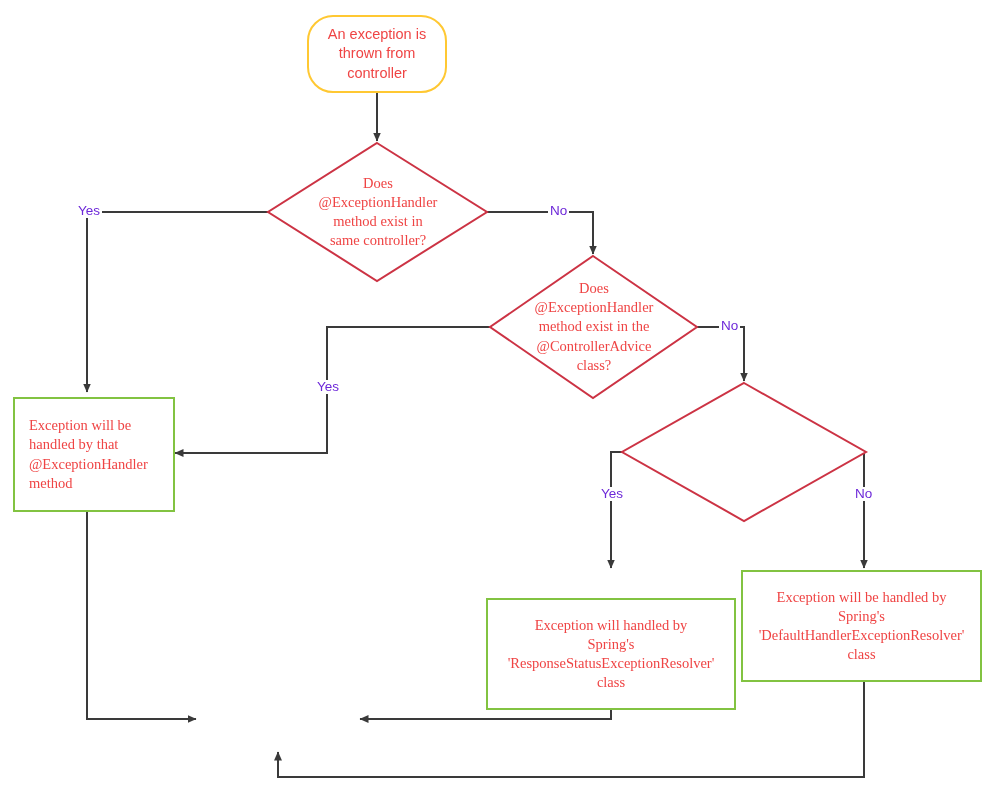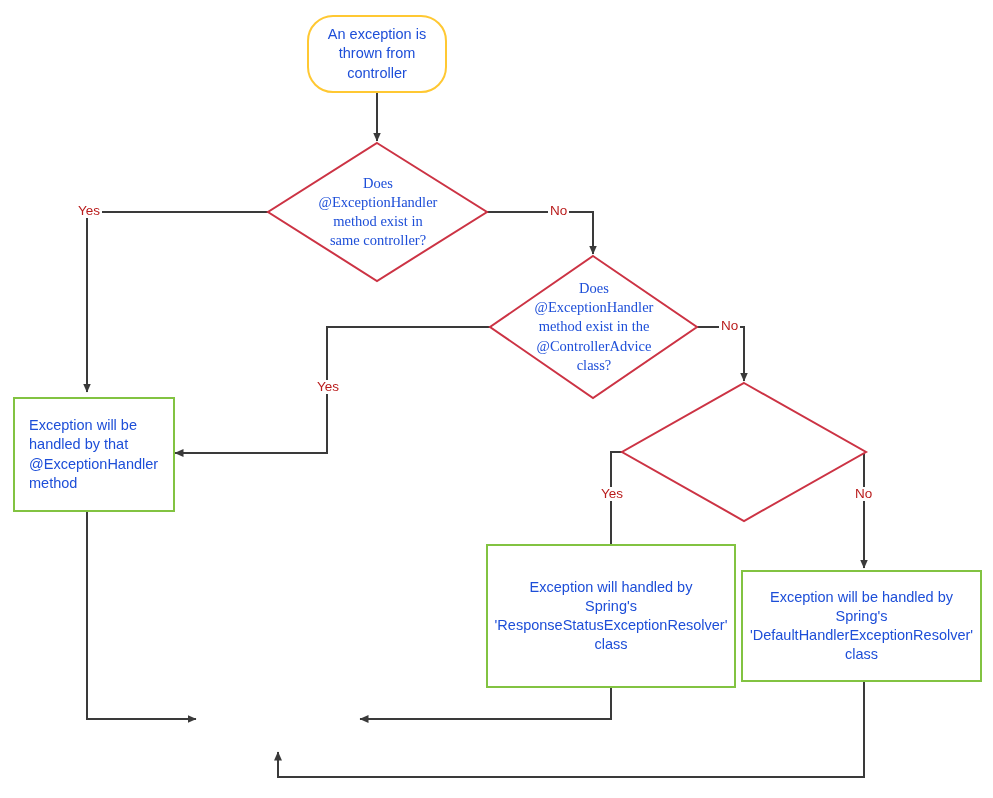--- a/index.html
+++ b/index.html
@@ -26,53 +26,54 @@
     height: 798px;
     pointer-events: none;
   }
   .node {
     position: absolute;
     box-sizing: border-box;
     display: flex;
     align-items: center;
     justify-content: flex-start;
     text-align: center;
-    color: #1d4ed8;
+    color: #ef4444;
     font-size: 14.5px;
     line-height: 1.32;
   }
   .node .label {
     display: block;
     width: 100%;
     white-space: pre-line;
   }
   
   .terminator {
     border: 2px solid #ffc832;
     border-radius: 26px;
     background: #ffffff;
   }
   
   .process {
     border: 2px solid #82c341;
     background: #ffffff;
+    font-family: Liberation Serif, serif;
   }
   
   .decision {
     background: transparent;
     border: none;
   }
   .decision .label {
     font-size: 14.5px;
     font-family: Liberation Serif, serif;
   }
   .edge-label {
     position: absolute;
     font-size: 13.5px;
-    color: #b91c1c;
+    color: #6d28d9;
     background: #ffffff;
     padding: 0 2px;
     white-space: nowrap;
     line-height: 1;
   }
   .left-align .label { text-align: left; padding-left: 14px; }
 </style>
 </head>
 <body>
 
@@ -136,21 +137,21 @@
   </div>
 
 
   <div class="node process left-align" style="left:13px; top:397px; width:162px; height:115px;">
     <span class="label">Exception will be
 handled by that
 @ExceptionHandler
 method</span>
   </div>
 
-  <div class="node process" style="left:486px; top:544px; width:250px; height:144px;">
+  <div class="node process" style="left:486px; top:598px; width:250px; height:112px;">
     <span class="label">Exception will handled by
 Spring's
 'ResponseStatusExceptionResolver'
 class</span>
   </div>
 
   <div class="node process" style="left:741px; top:570px; width:241px; height:112px;">
     <span class="label">Exception will be handled by
 Spring's
 'DefaultHandlerExceptionResolver'

